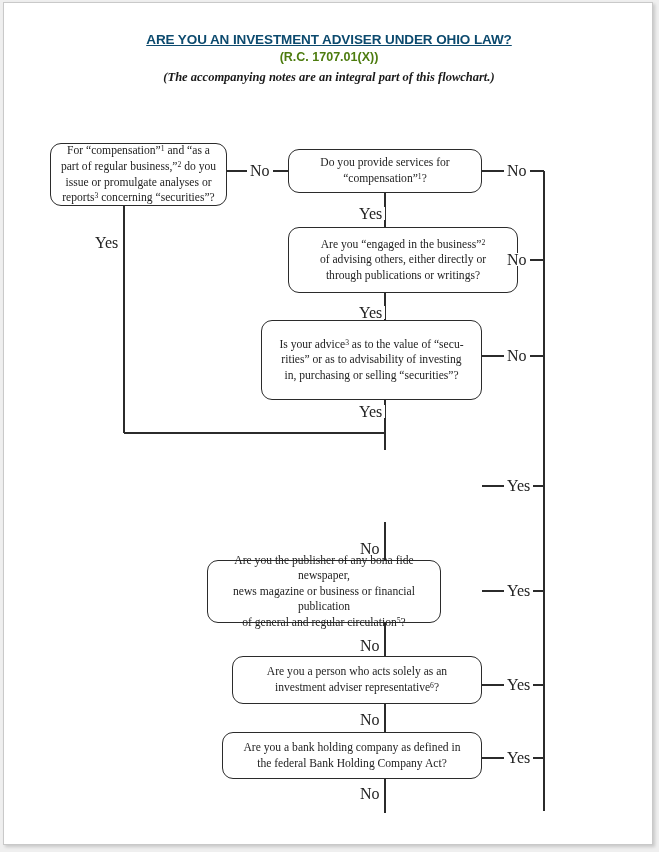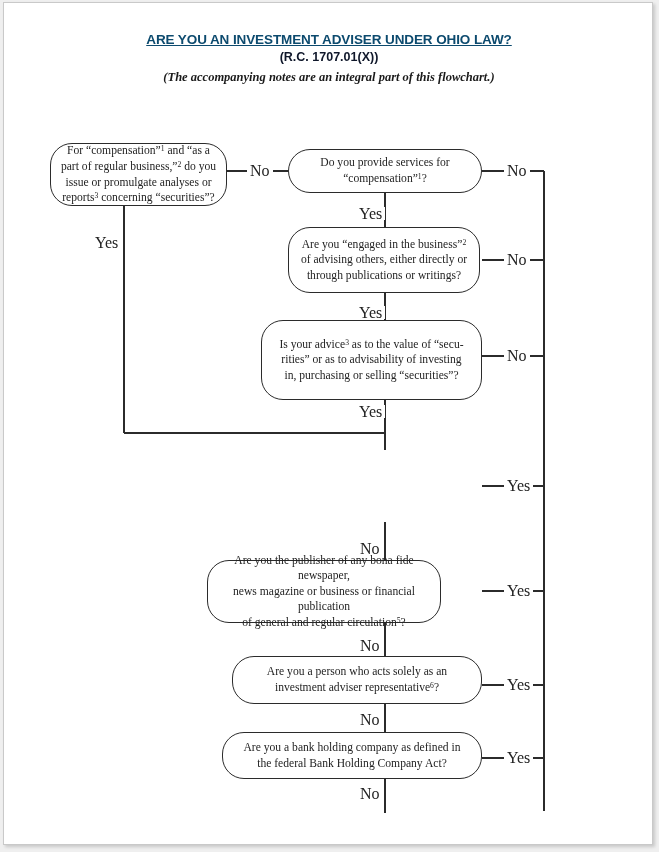--- a/index.html
+++ b/index.html
@@ -43,21 +43,21 @@
     letter-spacing: -0.1px;
     text-decoration: underline;
     color: #0c4a6e;
     display: block;
     line-height: 17px;
   }
   .title-sub {
     font-family: "Liberation Sans", sans-serif;
     font-size: 12.5px;
     font-weight: bold;
-    color: #0f172a;
+    color: #4d7c0f;
     display: block;
     line-height: 17px;
     margin-top: 1px;
   }
   .title-note {
     font-family: "Liberation Serif", serif;
     font-size: 12.5px;
     font-style: italic;
     font-weight: bold;
     color: #1a1a1a;
@@ -81,21 +81,21 @@
     width: 650px;
     height: 843px;
     pointer-events: none;
   }
 
   
   .node {
     position: absolute;
     box-sizing: border-box;
     border: 1px solid #2b2b2b;
-    border-radius: 22px;
+    border-radius: 11px;
     background: #ffffff;
     color: #232323;
     font-family: "Liberation Serif", serif;
     font-size: 11.6px;
     line-height: 15.6px;
     text-align: center;
     display: flex;
     align-items: center;
     justify-content: center;
     padding: 4px 9px;
@@ -162,21 +162,21 @@
     </svg>
 
     <div class="node" style="left:46px; top:140px; width:177px; height:63px;">
       <span class="txt"><span>For “compensation”</span><sup>1</sup><span> and “as a</span><br><span>part of regular business,”</span><sup>2</sup><span> do you</span><br><span>issue or promulgate analyses or</span><br><span>reports</span><sup>3</sup><span> concerning “securities”?</span></span>
     </div>
 
     <div class="node" style="left:284px; top:146px; width:194px; height:44px;">
       <span class="txt"><span>Do you provide services for</span><br><span>“compensation”</span><sup>1</sup><span>?</span></span>
     </div>
 
-    <div class="node" style="left:284px; top:224px; width:192px; height:66px;">
+    <div class="node" style="left:284px; top:224px; width:230px; height:66px;">
       <span class="txt"><span>Are you “engaged in the business”</span><sup>2</sup><br><span>of advising others, either directly or</span><br><span>through publications or writings?</span></span>
     </div>
 
     <div class="node" style="left:257px; top:317px; width:221px; height:80px;">
       <span class="txt"><span>Is your advice</span><sup>3</sup><span> as to the value of “secu-</span><br><span>rities” or as to advisability of investing</span><br><span>in, purchasing or selling “securities”?</span></span>
     </div>
 
 
     <div class="node" style="left:203px; top:557px; width:234px; height:63px;justify-content:flex-end;">
       <span class="txt"><span>Are you the publisher of any bona fide newspaper,</span><br><span>news magazine or business or financial publication</span><br><span>of general and regular circulation</span><sup>5</sup><span>?</span></span>

